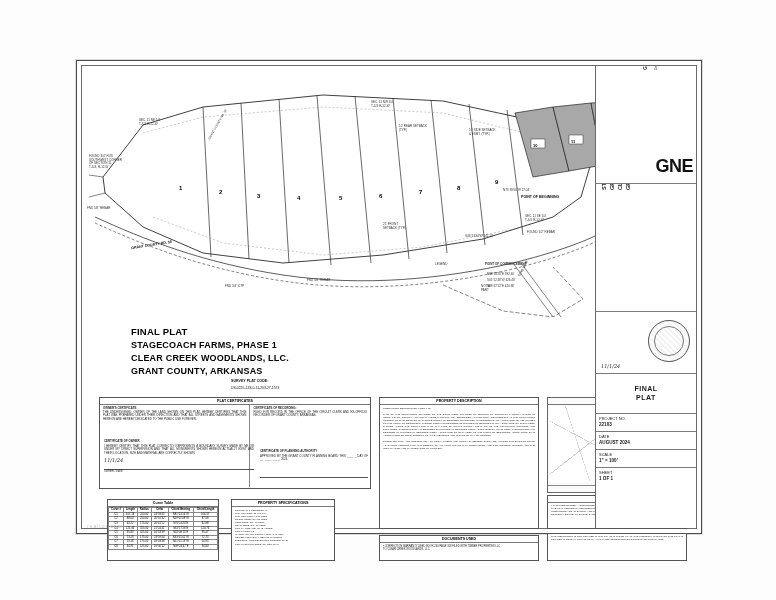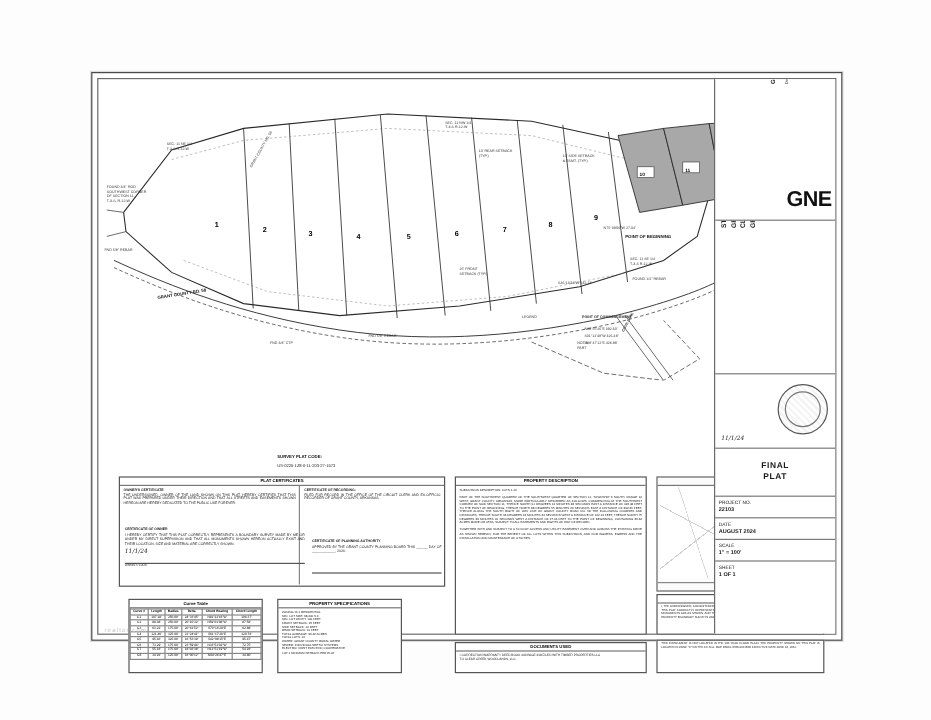--- a/index.html
+++ b/index.html
@@ -316,20 +316,26 @@
       <div class="label tiny" style="left:288px;top:34px;white-space:pre-line;">SEC. 11  NW 1/4
 T-3-S  R-12-W</div>
       <div class="label tiny" style="left:442px;top:148px;white-space:pre-line;">SEC. 11  SE 1/4
 T-3-S  R-12-W</div>
       <div class="label tiny" style="left:420px;top:122px;">N75°39'00"W  27.04'</div>
       <div class="label tiny" style="left:382px;top:168px;">S46°13'34"W  142.13'</div>
       <div class="label tiny" style="left:404px;top:206px;">N88°55'26"E  392.60'</div>
       <div class="label tiny" style="left:404px;top:212px;">S01°12'48"W  426.48'</div>
       <div class="label tiny" style="left:404px;top:218px;">N88°47'12"E  426.88'</div>
 
+      <div class="bigtitle">
+        <div class="ln1">FINAL PLAT</div>
+        <div>STAGECOACH FARMS, PHASE 1</div>
+        <div>CLEAR CREEK WOODLANDS, LLC.</div>
+        <div>GRANT COUNTY, ARKANSAS</div>
+      </div>
       <div class="label" style="left:148px;top:312px;font-size:3.6px;font-weight:bold;">SURVEY PLAT CODE:</div>
       <div class="label" style="left:148px;top:319px;font-size:3.4px;">US-0225-1Z8-0-11-203-27-1573</div>
 
       <div class="boxline" style="left:16px;top:330px;width:272px;height:92px;">
         <div class="boxhead">PLAT CERTIFICATES</div>
         <div style="display:flex;height:calc(100% - 8px);">
           <div style="flex:1.25;border-right:1px solid #888;">
             <div class="boxbody" style="font-weight:bold;padding-bottom:0;">OWNER'S CERTIFICATE</div>
             <div class="boxbody" style="padding-top:0;">THE UNDERSIGNED, OWNER OF THE LAND SHOWN ON THIS PLAT, HEREBY CERTIFIES THAT THIS PLAT WAS PREPARED UNDER THEIR DIRECTION AND THAT ALL STREETS AND EASEMENTS SHOWN HEREON ARE HEREBY DEDICATED TO THE PUBLIC USE FOREVER.</div>
           </div>

